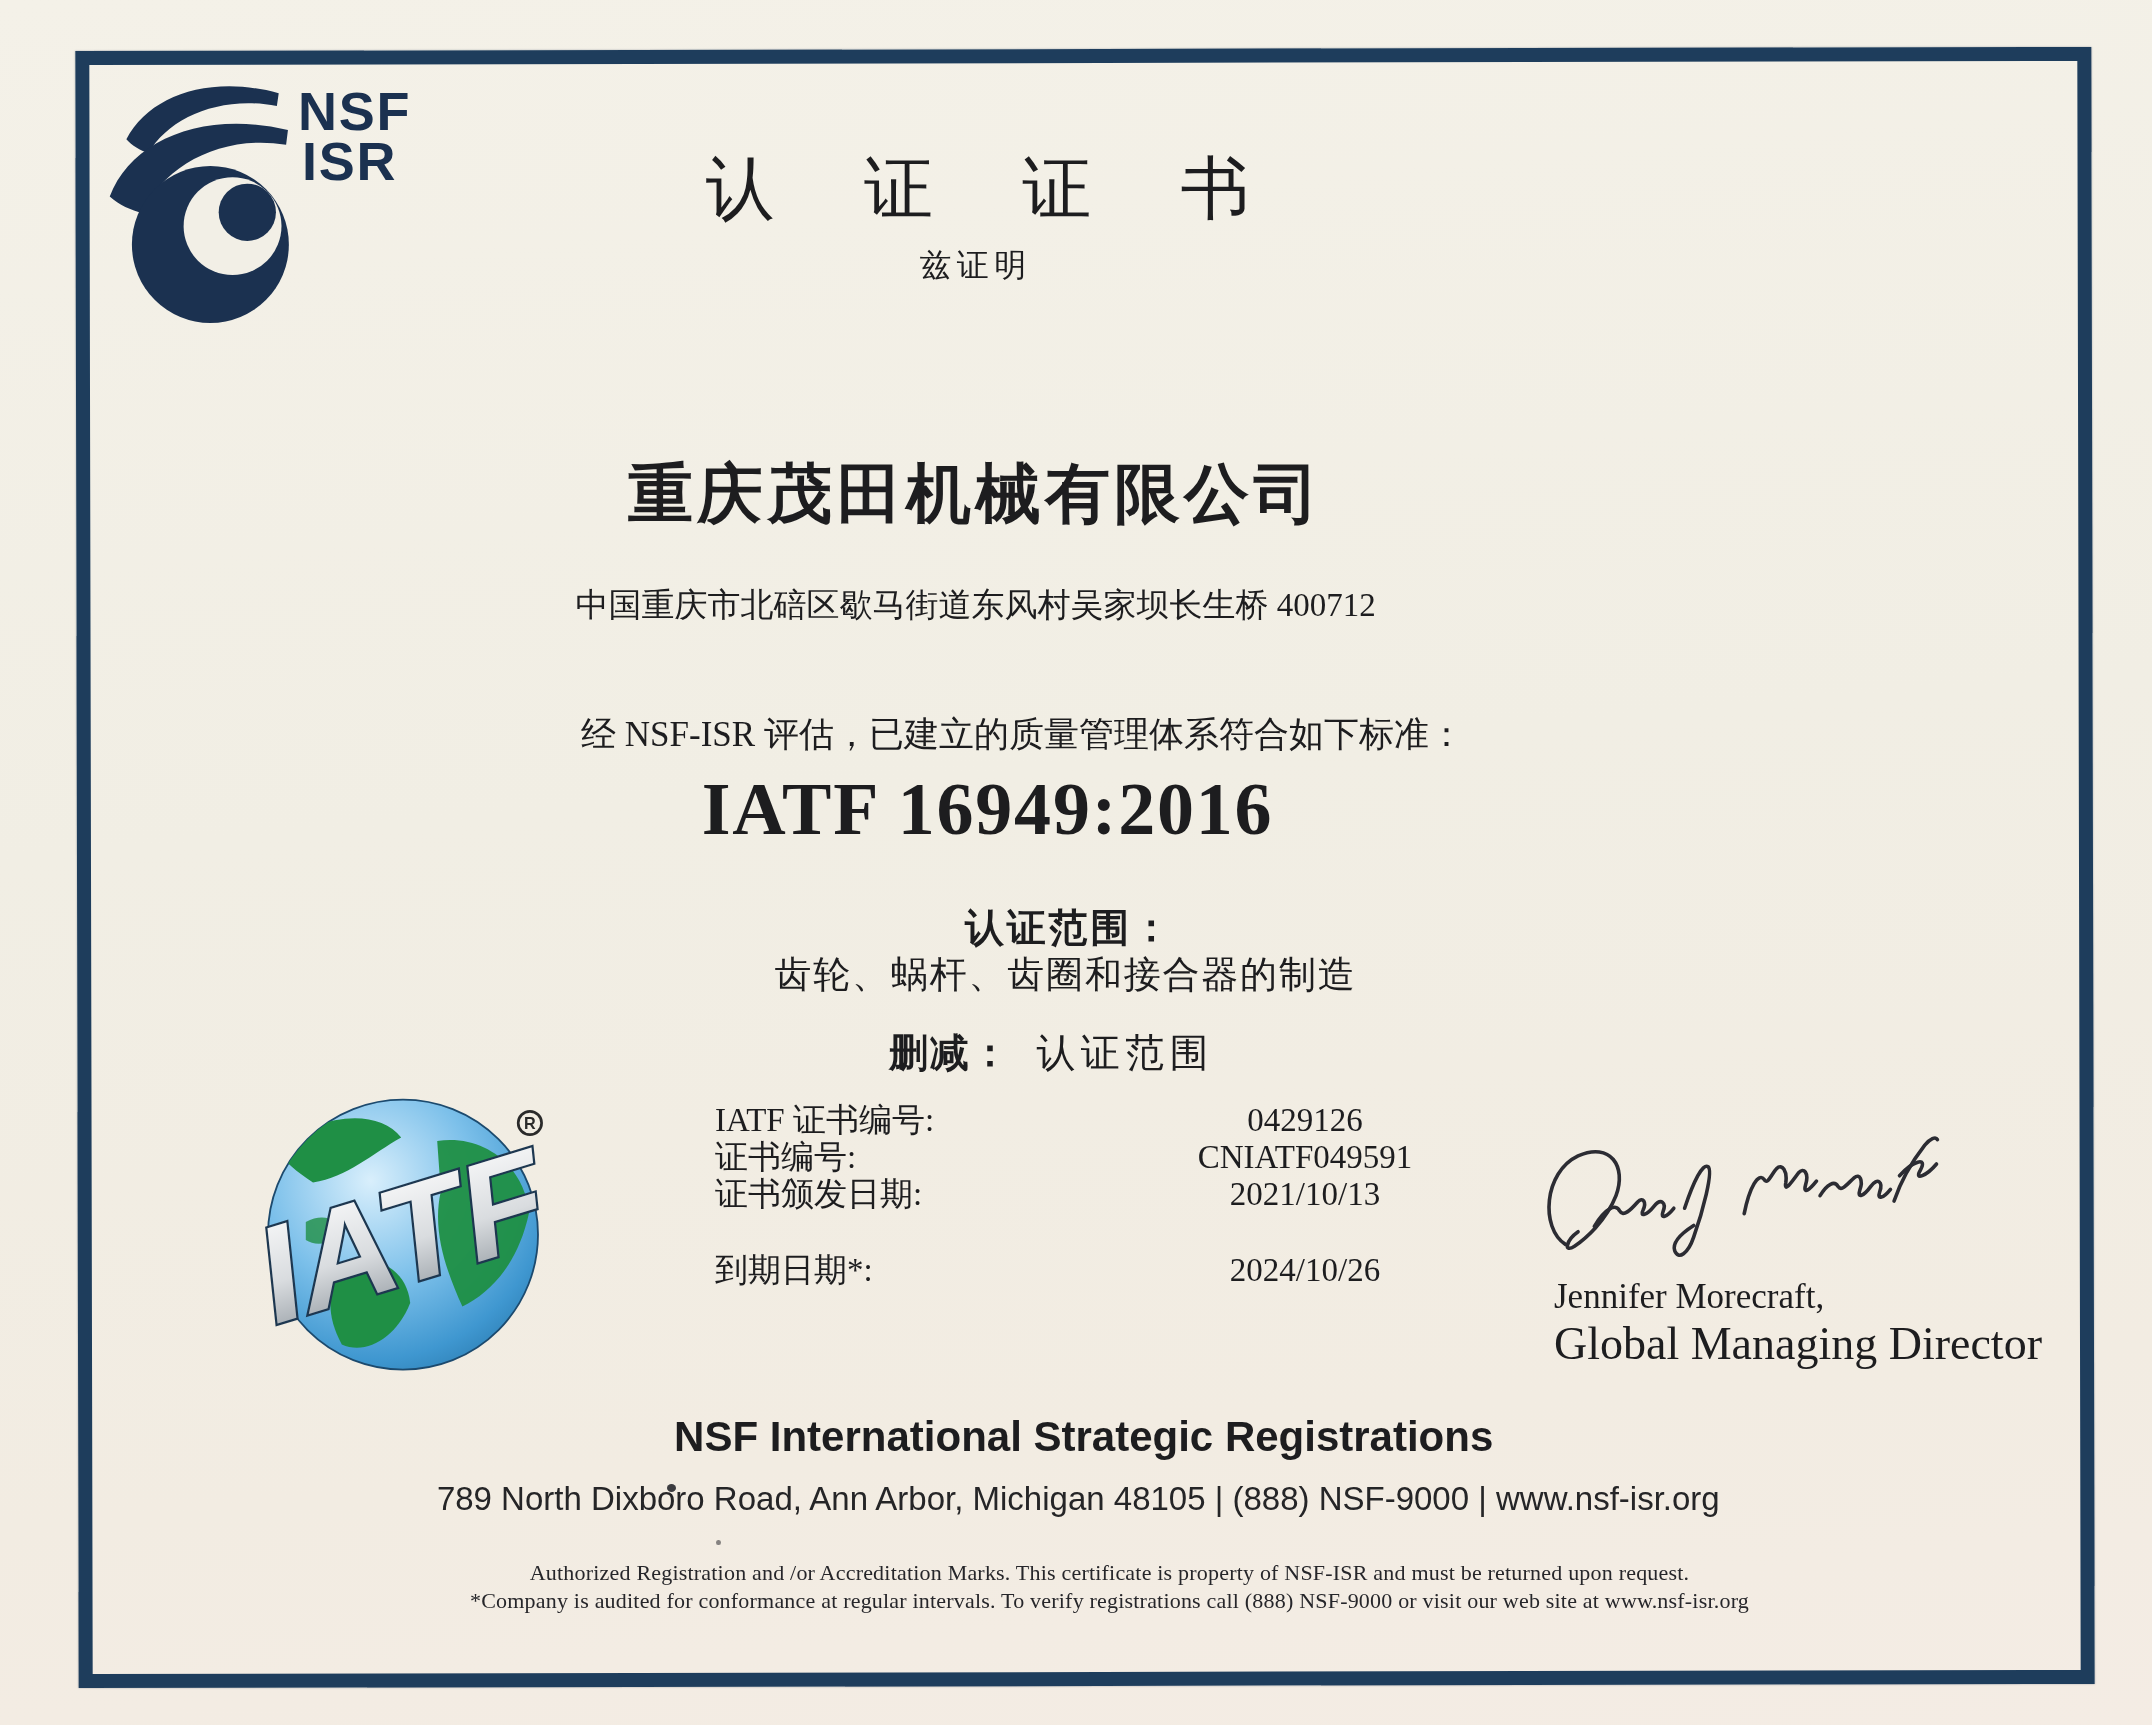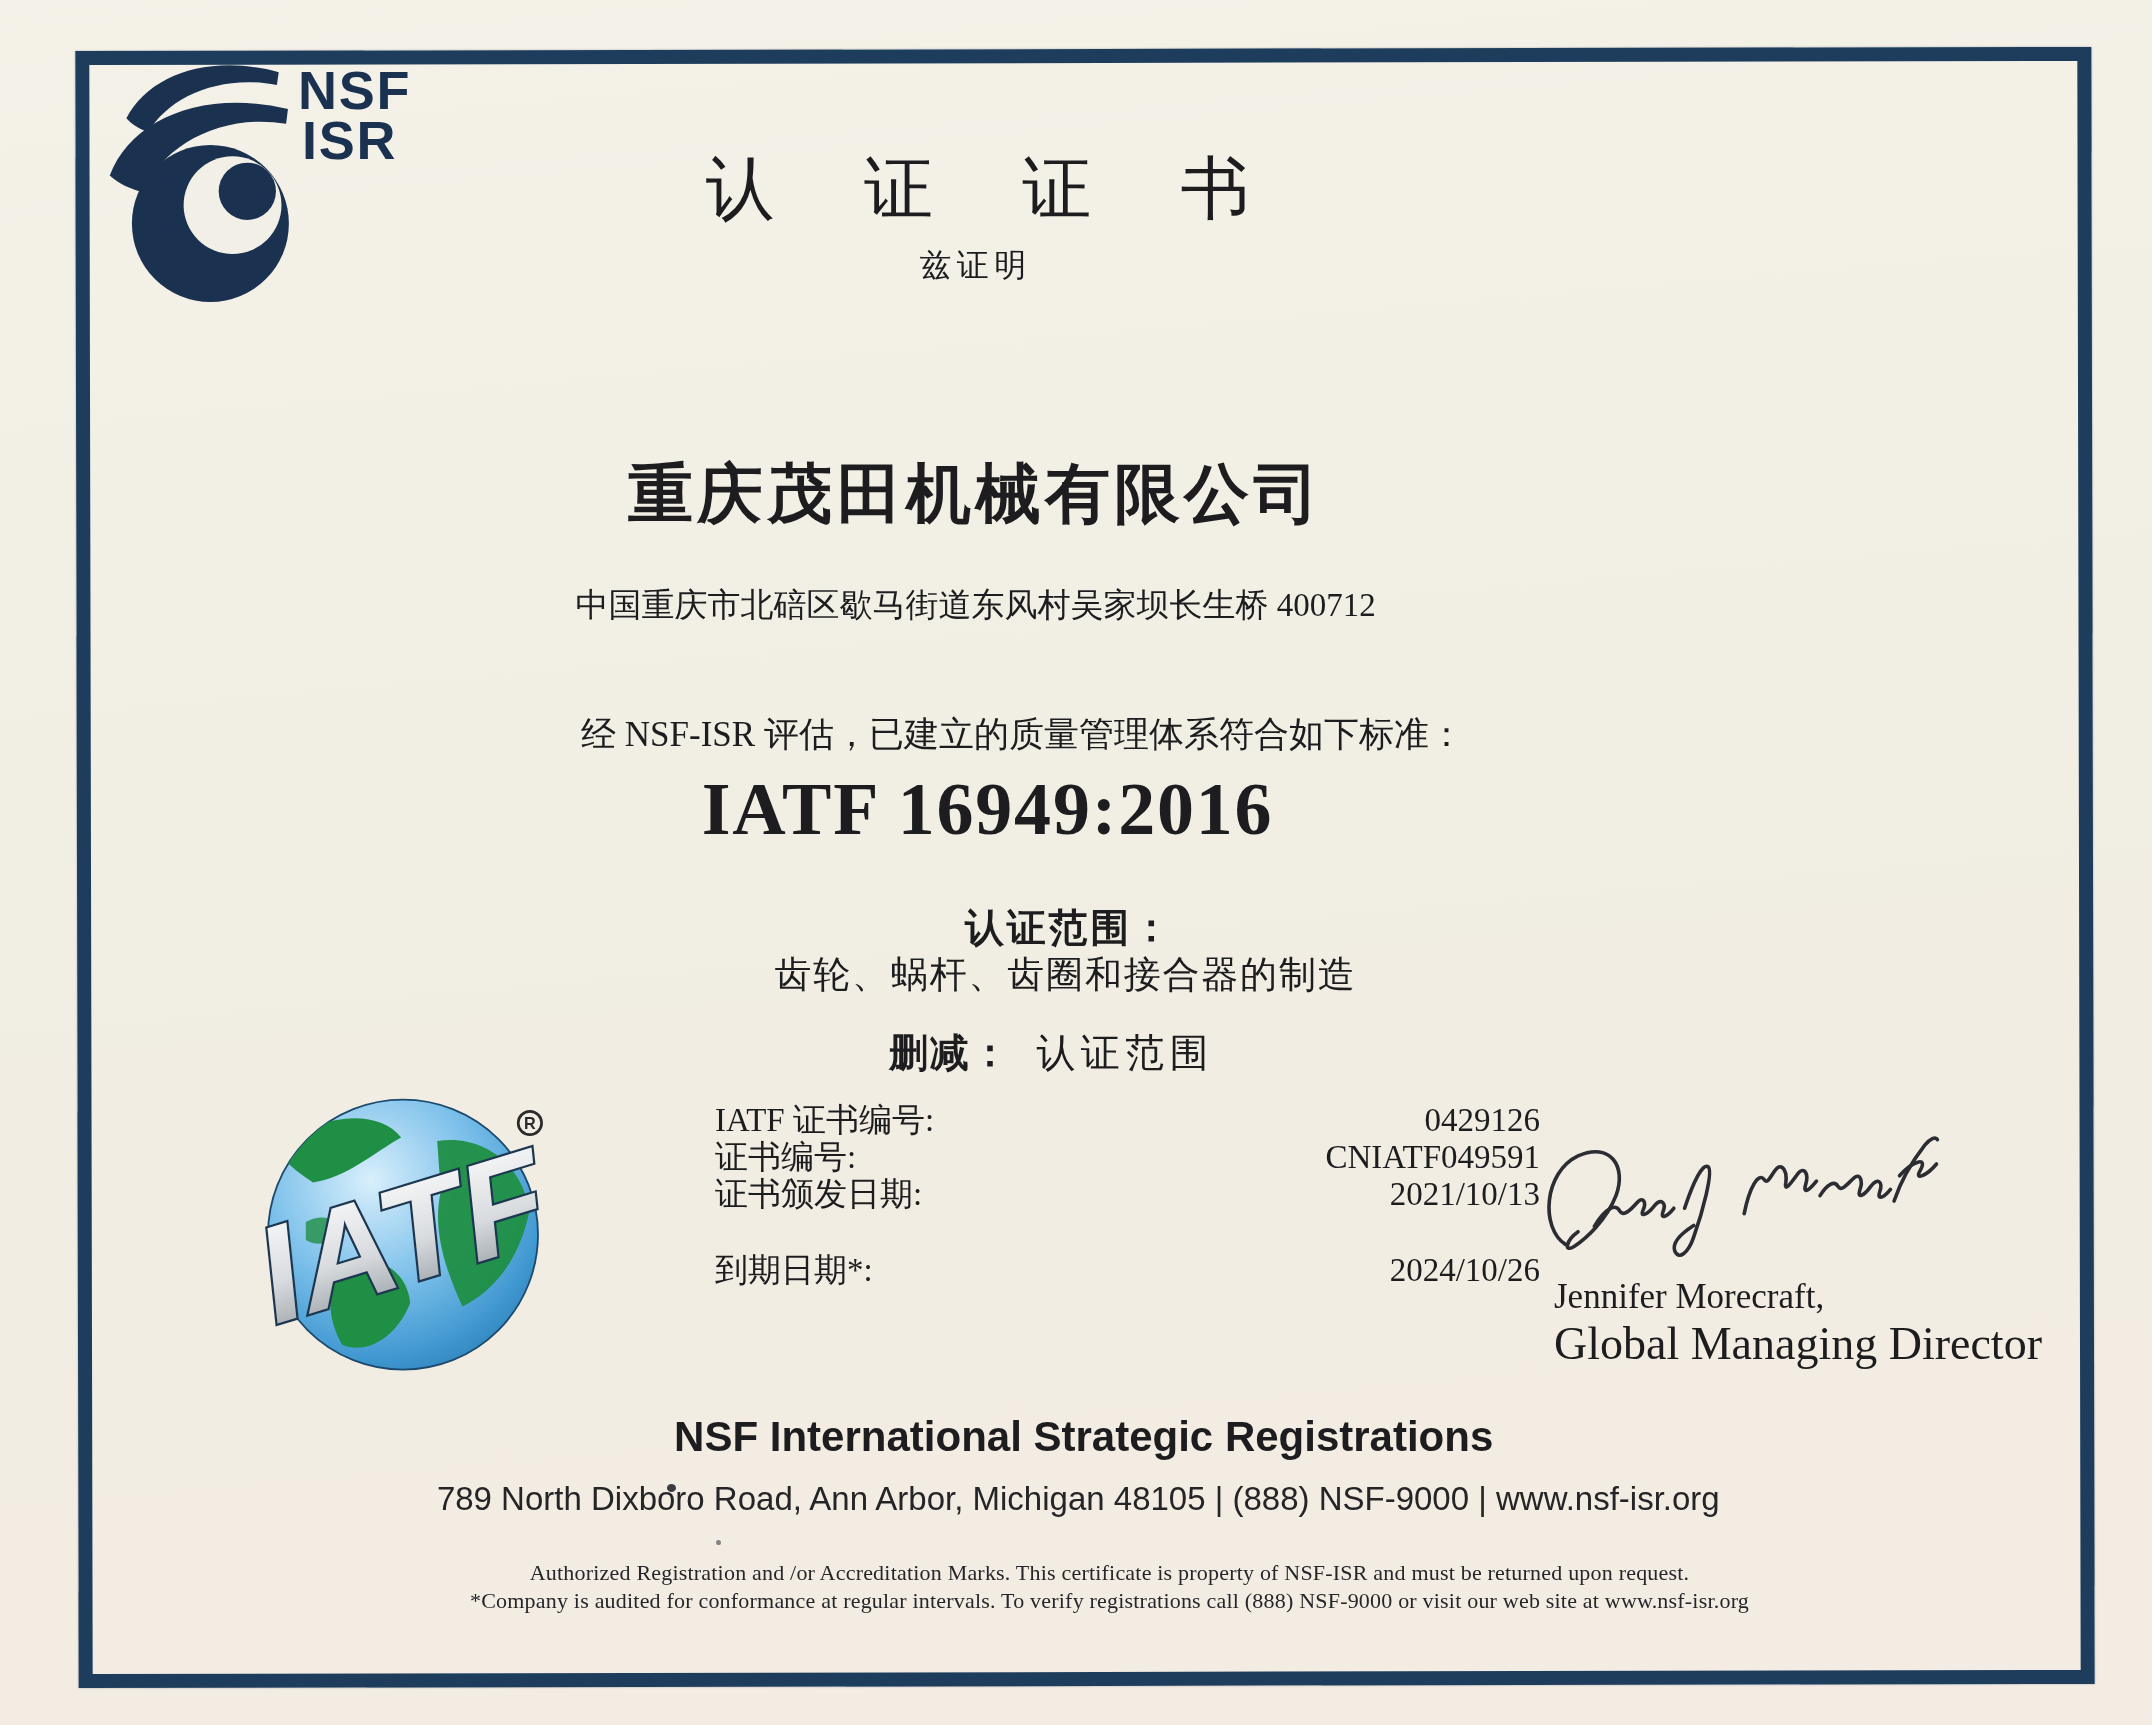--- a/index.html
+++ b/index.html
@@ -11,21 +11,21 @@
     font-family:"Liberation Serif","DejaVu Serif",serif;
     color:#1d1d1f;
   }
   .frame{
     position:absolute;left:77px;top:49px;right:60px;bottom:40px;
     border:14.5px solid #1e3d5c;
     box-shadow:0 0 1.8px rgba(20,40,70,.45);
     transform:rotate(-.12deg);
   }
   
-  .nsf-logo{position:absolute;left:101px;top:50px;width:344px;height:253px;}
+  .nsf-logo{position:absolute;left:101px;top:71px;width:344px;height:253px;}
   .nsf-swoosh{position:absolute;left:0;top:0;}
   .nsf-word{position:absolute;font-family:"Liberation Sans","DejaVu Sans",sans-serif;
     font-weight:bold;color:#1b3150;letter-spacing:1.8px;line-height:1;}
   .nsf-word.l1{left:197px;top:12.7px;font-size:54px;}
   .nsf-word.l2{left:201px;top:63px;font-size:54px;}
   
   .cline{position:absolute;left:0;right:0;text-align:center;white-space:nowrap;}
   .title{top:143px;font-size:69px;letter-spacing:36px;transform:translateX(-81px);}
   .certify{top:244px;font-size:32px;letter-spacing:5.4px;transform:translateX(-101px);}
   .company{top:450px;font-size:65px;font-weight:bold;letter-spacing:4.5px;transform:translateX(-101px);}
@@ -33,21 +33,21 @@
   .assess{top:711px;font-size:35px;transform:translateX(-54px);}
   .standard{top:767px;font-size:74px;font-weight:bold;letter-spacing:1.8px;transform:translateX(-89px);}
   .scopehead{top:901px;font-size:39px;font-weight:bold;letter-spacing:2.7px;transform:translateX(-7.2px);}
   .scopetext{top:950px;font-size:37px;letter-spacing:1.8px;transform:translateX(-11px);}
   .exclusion{top:1026px;font-size:39px;transform:translateX(-25px);}
   .exclusion .xl{font-weight:bold;letter-spacing:1.8px;}
   .exclusion .xv{margin-left:25px;letter-spacing:5.4px;}
   
   .frow{position:absolute;left:715px;width:825px;font-size:33px;line-height:40px;white-space:nowrap;}
   .frow .flabel{display:inline-block;width:355px;text-align:left;}
-  .frow .fvalue{display:inline-block;width:470px;text-align:right;}
+  .frow .fvalue{display:inline-block;width:470px;text-align:center;}
   .r0{top:1100px}.r1{top:1137px}.r2{top:1174px}.r3{top:1212px}.r4{top:1250px}
   
   .iatf-globe{position:absolute;left:259px;top:1087px;}
   
   .sig-svg{position:absolute;left:1538px;top:1127px;}
   .sig-name{position:absolute;left:1554px;top:1277px;font-size:35px;white-space:nowrap;}
   .sig-title{position:absolute;left:1554px;top:1317px;font-size:46px;white-space:nowrap;}
   
   .org{top:1413px;font-size:42px;font-weight:bold;
     font-family:"Liberation Sans","DejaVu Sans",sans-serif;transform:translateX(7.2px);}

